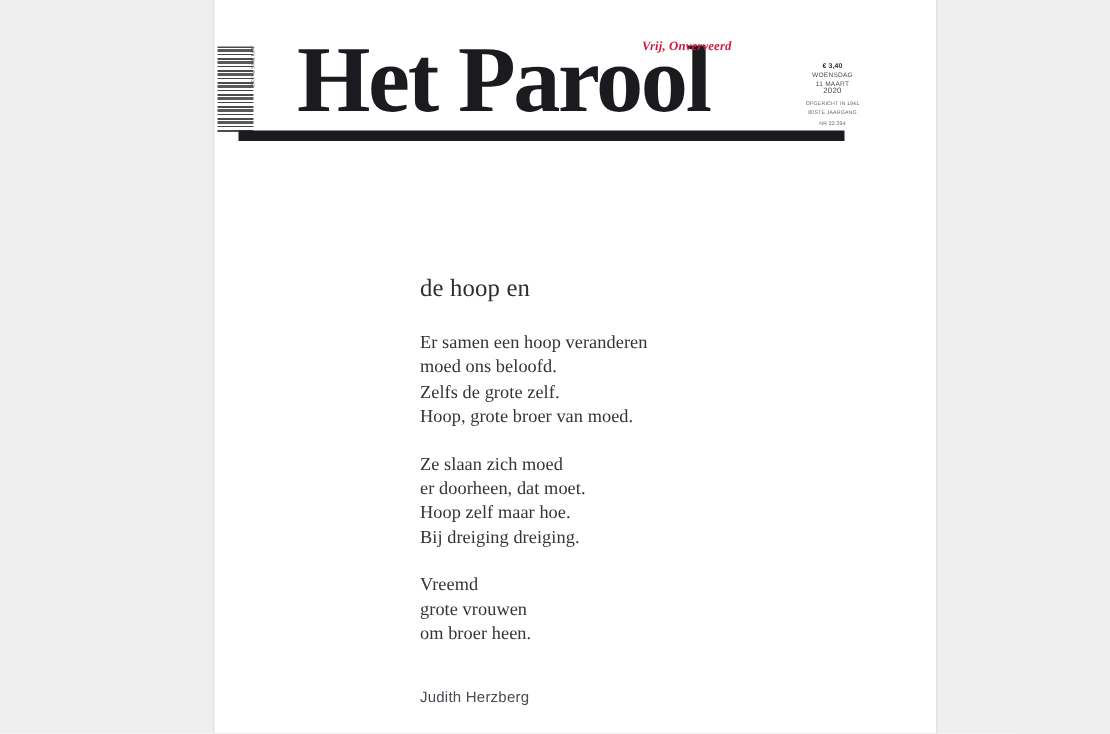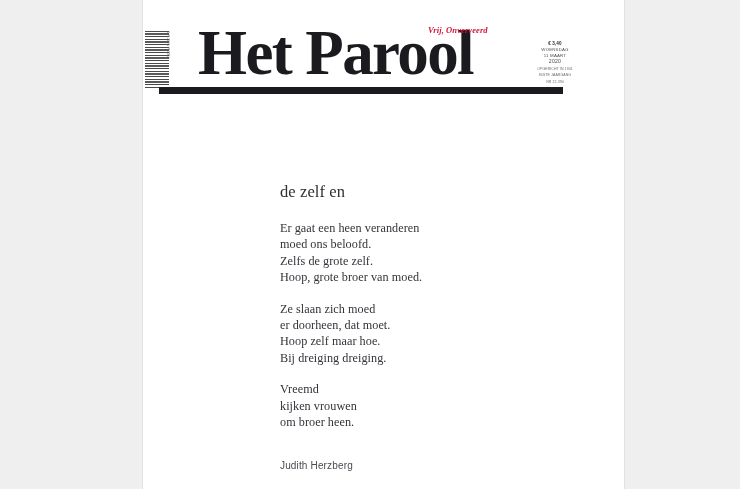--- a/index.html
+++ b/index.html
@@ -208,39 +208,39 @@
         <div class="edition">OPGERICHT IN 1941</div>
         <div class="edition">80STE JAARGANG</div>
         <div class="edition">NR 22.394</div>
       </div>
 
       <div id="masthead-rule"></div>
     </div>
 
     <div id="poem">
 
-      <div id="poem-title">de zelf en</div>
+      <div id="poem-title">de hoop en</div>
 
       <div class="stanza">
-        <div class="poem-line">Er gaat een heen veranderen</div>
+        <div class="poem-line">Er samen een hoop veranderen</div>
         <div class="poem-line">moed ons beloofd.</div>
         <div class="poem-line">Zelfs de grote zelf.</div>
         <div class="poem-line">Hoop, grote broer van moed.</div>
       </div>
 
       <div class="stanza">
         <div class="poem-line">Ze slaan zich moed</div>
         <div class="poem-line">er doorheen, dat moet.</div>
         <div class="poem-line">Hoop zelf maar hoe.</div>
         <div class="poem-line">Bij dreiging dreiging.</div>
       </div>
 
       <div class="stanza">
         <div class="poem-line">Vreemd</div>
-        <div class="poem-line">kijken vrouwen</div>
+        <div class="poem-line">grote vrouwen</div>
         <div class="poem-line">om broer heen.</div>
       </div>
 
       <div id="poem-author">Judith Herzberg</div>
     </div>
 
   </div>
 </div>
 
 </body></html>

